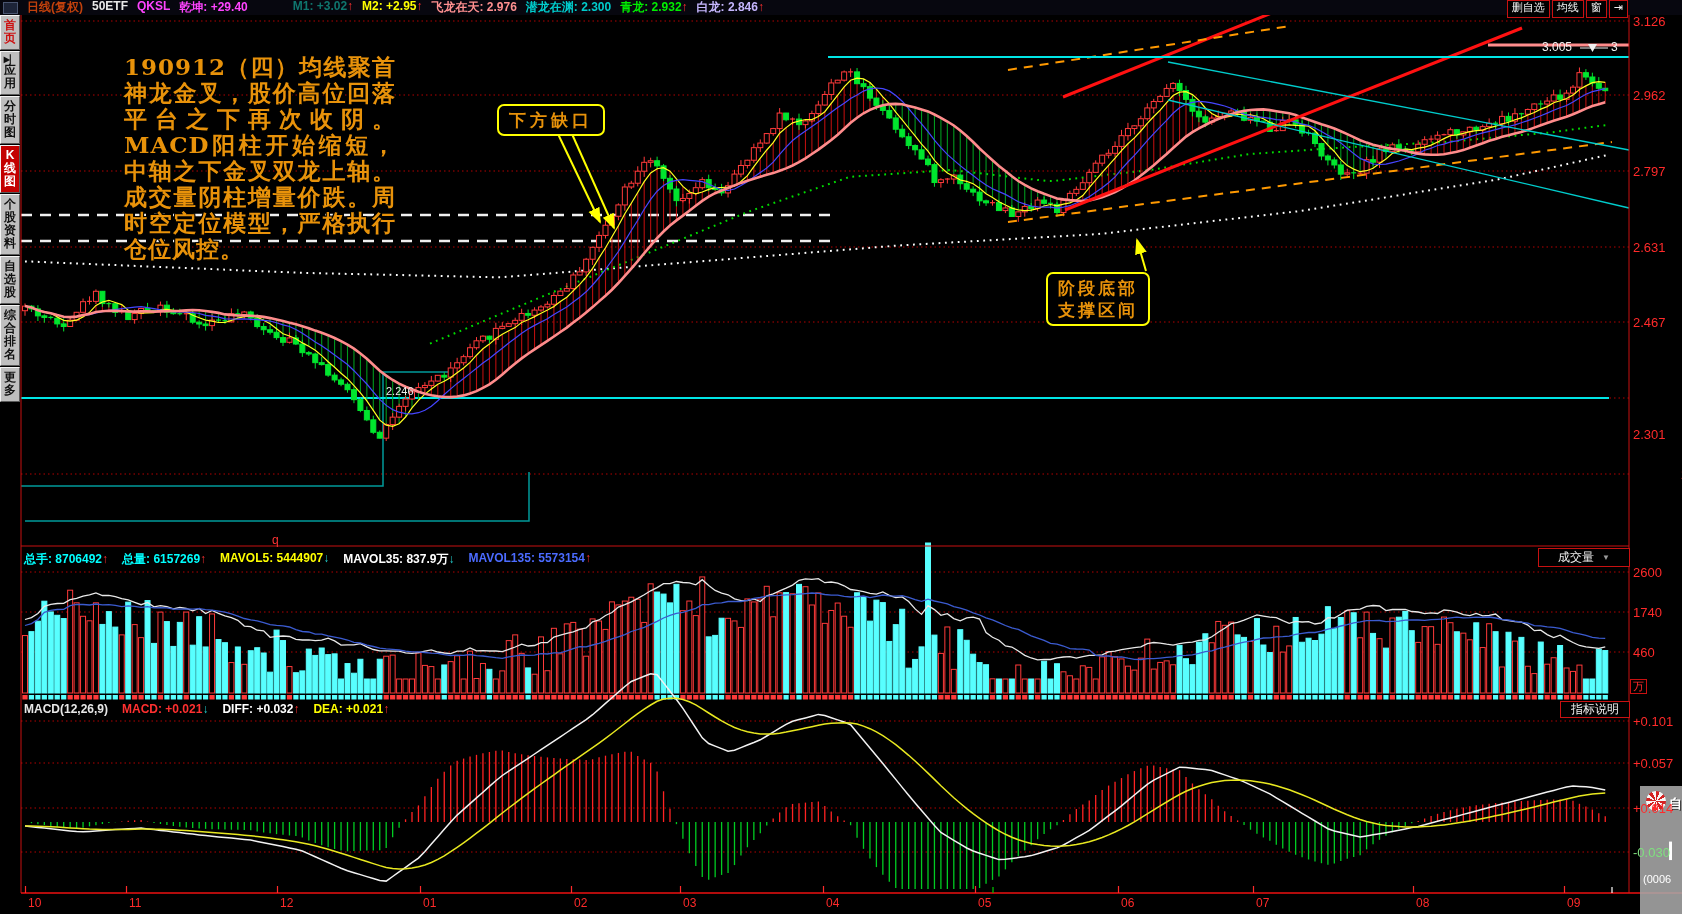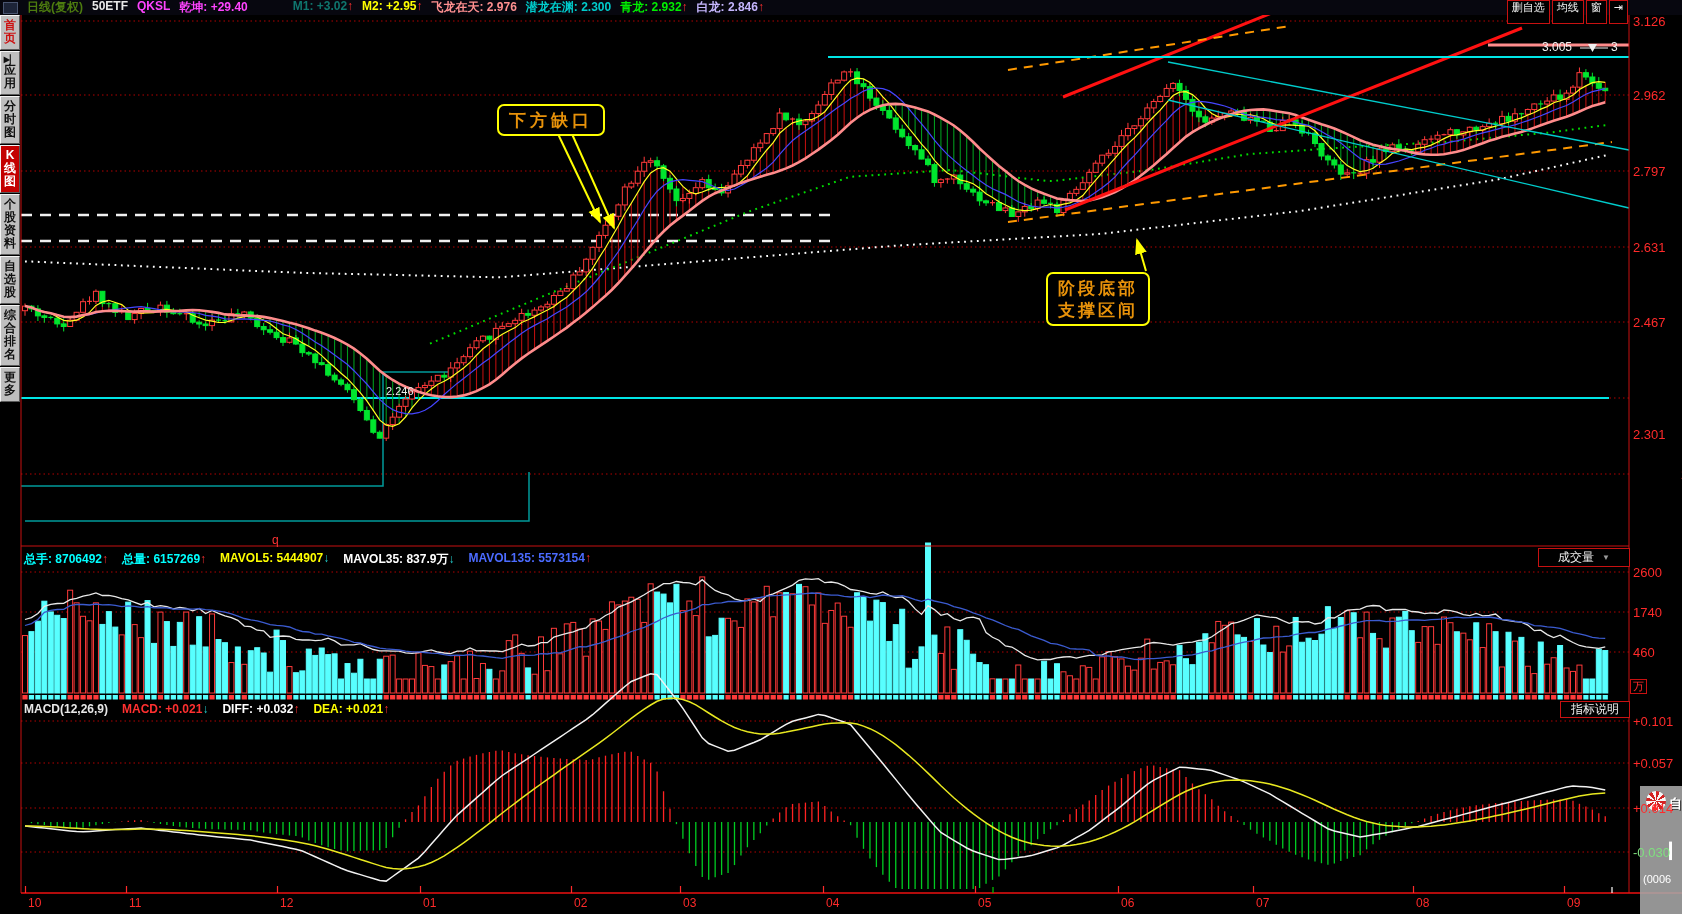--- a/index.html
+++ b/index.html
@@ -1,20 +1,20 @@
 <!DOCTYPE html>
 <html><head>
 <meta charset="utf-8">
 <style>
   html,body{margin:0;padding:0;width:1682px;height:914px;background:#000;overflow:hidden;
     font-family:"Liberation Sans",sans-serif;position:relative;}
   #topbar{position:absolute;left:0;top:0;width:1682px;height:15px;background:#07070f;
     display:flex;align-items:center;gap:9px;padding-left:3px;font-size:12px;white-space:nowrap;z-index:8;}
   .tb-field span{font-weight:bold;}
-  #topbar-buttons{position:absolute;top:0;right:54px;height:24px;display:flex;gap:2px;z-index:10;}
+  #topbar-buttons{position:absolute;top:0;right:54px;height:18px;display:flex;gap:2px;z-index:10;}
   .tb-btn{border:1px solid #c81111;color:#f0f0f0;background:#000;font-size:11px;line-height:12px;
     padding:0 4px;cursor:pointer;}
   #sidebar{position:absolute;left:0;top:15px;width:20px;z-index:9;}
   .sb-item{width:18px;background:#bfbfbf;border:1px solid;border-color:#f4f4f4 #5a5a5a #5a5a5a #f4f4f4;
     margin-bottom:1px;padding:3px 0 4px 0;display:flex;flex-direction:column;align-items:center;
     font-size:12px;line-height:13px;font-weight:bold;cursor:pointer;}
   .sb-item.active{background:#c40000;}
   .mini-collapse{font-size:8px;line-height:9px;color:#111;}
   #chart-svg{position:absolute;left:0;top:0;z-index:1;pointer-events:none;}
   #labels{position:absolute;left:0;top:0;width:1682px;height:914px;z-index:5;pointer-events:none;}
@@ -51,21 +51,21 @@
   #overlay-bar{position:absolute;left:26px;top:56px;color:#fff;font-weight:bold;font-size:15px;}
   #overlay-code{position:absolute;left:3px;top:87px;color:#fff;font-size:11px;}
   #macd-marker{position:absolute;left:1650px;top:801px;color:#ff2a2a;font-size:10px;z-index:7;}
 </style>
 </head>
 <body>
 
 <div id="topbar">
   <span style="display:inline-block;width:13px;height:10px;background:#1d2438;border:1px solid #4a5570;"></span>
   <span id="topbar-fields" style="display:flex;gap:9px;">
-      <span class="tb-field"><span style="color: #4d7c0f; margin-top: 31px;">日线(复权)</span></span>
+      <span class="tb-field"><span style="color: #c2410c; margin-top: 31px;">日线(复权)</span></span>
       <span class="tb-field"><span style="color: rgb(232, 232, 232);">50ETF</span></span>
       <span class="tb-field"><span style="color: rgb(255, 68, 255);">QKSL</span></span>
       <span class="tb-field"><span style="color: rgb(255, 68, 255);">乾坤: +29.40</span></span>
       <span class="tb-field"><span style="color: #0f766e; padding-left: 36px;">M1: +3.02</span><span style="color: rgb(255, 48, 48);">↑</span></span>
       <span class="tb-field"><span style="color: rgb(255, 255, 0);">M2: +2.95</span><span style="color: rgb(255, 48, 48);">↑</span></span>
       <span class="tb-field"><span style="color: rgb(255, 144, 144);">飞龙在天: 2.976</span></span>
       <span class="tb-field"><span style="color: rgb(0, 204, 204);">潜龙在渊: 2.300</span></span>
       <span class="tb-field"><span style="color: rgb(0, 238, 0);">青龙: 2.932</span><span style="color: rgb(255, 48, 48);">↑</span></span>
       <span class="tb-field"><span style="color: #c4b5fd;">白龙: 2.846</span><span style="color: rgb(255, 48, 48);">↑</span></span>
     </span>
@@ -1679,20 +1679,21 @@
       <line x1="1580" y1="48" x2="1608" y2="48" stroke="#f2f2f2" stroke-width="1"></line>
       <polygon points="1588,44 1597,44 1592.5,52" fill="#f2f2f2"></polygon>
     </g>
     <rect x="21" y="14" width="1608" height="532" fill="transparent" style="pointer-events: auto; cursor: crosshair;"></rect>
     <rect x="21" y="546" width="1608" height="148" fill="transparent" style="pointer-events: auto; cursor: crosshair;"></rect>
     <rect x="21" y="700" width="1608" height="191" fill="transparent" style="pointer-events: auto; cursor: crosshair;"></rect>
   </svg>
 
 <div id="labels">
 
+  <div id="annotation">190912（四）均线聚首神龙金叉，股价高位回落平台之下再次收阴。MACD阳柱开始缩短，中轴之下金叉双龙上轴。成交量阴柱增量价跌。周时空定位模型，严格执行仓位风控。</div>
 
   <div id="gap-callout" class="callout">
     <span>下方缺口</span>
   </div>
 
   <div id="support-callout" class="callout">
     <div>阶段底部</div>
     <div>支撑区间</div>
   </div>
 

